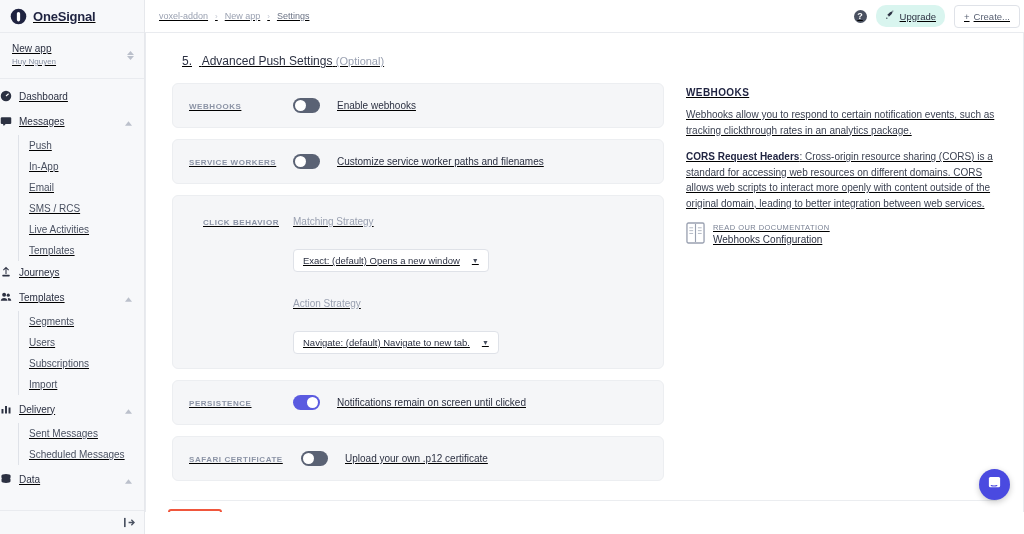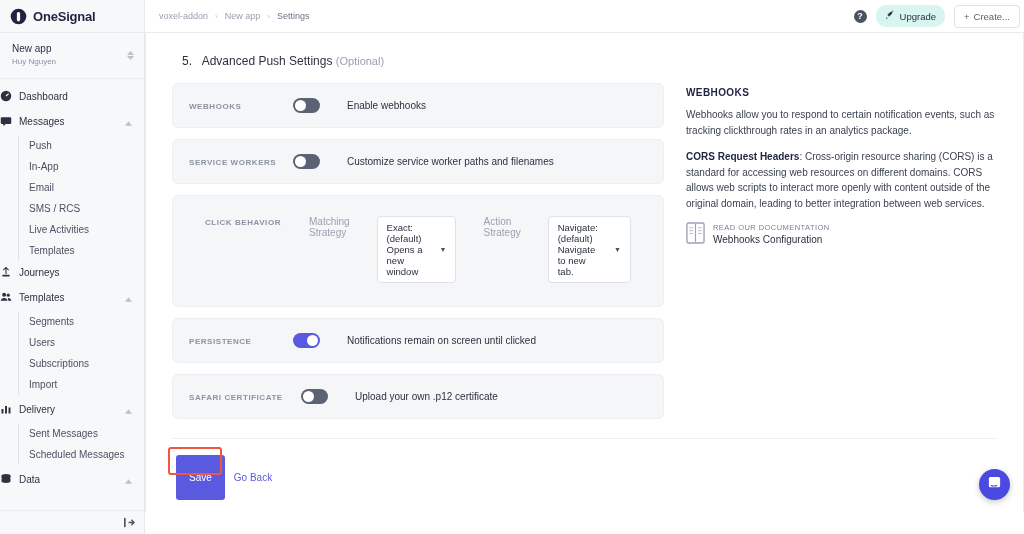--- a/index.html
+++ b/index.html
@@ -2,21 +2,21 @@
 <html><head>
 <meta charset="utf-8">
 <style>
   * { box-sizing: border-box; margin: 0; padding: 0; }
   html, body {
     width: 1024px; height: 534px;
     font-family: "Liberation Sans", sans-serif;
     background: #ffffff;
     overflow: hidden;
   }
-  .app { display: flex; width: 1024px; height: 512px; position: relative; }
+  .app { display: flex; width: 1024px; height: 512px; position: relative; text-decoration: underline; }
 
   
   .sidebar {
     width: 145px; height: 534px;
     background: #f7f8fa;
     border-right: 1px solid #e6e8ec;
     display: flex; flex-direction: column;
     position: relative;
   }
   .brand {
@@ -111,41 +111,41 @@
     background:#f5f6f8; border:1px solid #eceef1; border-radius:6px;
     margin-bottom: 11px; padding: 14px 16px;
     display:flex; align-items:flex-start;
   }
   .card.row-center { align-items:center; }
   .card-label {
     font-size: 8px; letter-spacing:.55px; color:#8b93a5; font-weight:bold;
     text-transform:uppercase; width:104px; flex:0 0 104px; padding-top:1px;
   }
   .card-label.wide { width:112px; flex:0 0 112px; }
-  .card-body { flex:1; display:flex; align-items:center; gap:27px; }
+  .card-body { flex:1; display:flex; align-items:center; gap:17px; }
 
   .toggle { width:27px; height:15px; border-radius:8px; position:relative; flex:0 0 27px; cursor:pointer; }
   .toggle.off { background:#5a6274; }
   .toggle.on  { background:#5a5ae0; }
   .toggle .knob {
     position:absolute; top:2px; width:11px; height:11px; border-radius:50%; background:#fff;
   }
   .toggle.off .knob { left:2px; }
   .toggle.on  .knob { right:2px; }
   .toggle-text { font-size:10px; color:#2c3142; }
 
   .field-label { font-size:10px; color:#9aa1b1; margin-bottom:5px; }
   .select {
     background:#fff; border:1px solid #dfe2e8; border-radius:4px;
     font-size:9.5px; color:#2c3142; padding:5px 9px;
     display:inline-flex; align-items:center; gap:12px; cursor:pointer;
     margin-bottom:9px;
   }
   .select .caret { font-size:7px; color:#4a5161; }
-  .stack { display:flex; align-items:flex-start; }
+  .stack { display:flex; flex-direction:column; align-items:flex-start; }
 
   
   .help-h { font-size:10px; font-weight:bold; color:#1f2340; letter-spacing:.4px; margin-bottom:9px; }
   .help-p { font-size:10px; color:#3c4252; line-height:15.5px; margin-bottom:11px; }
   .help-p b { font-weight:bold; color:#1f2340; }
   .doc-link { display:flex; gap:8px; align-items:flex-start; cursor:pointer; margin-top:4px; }
   .doc-ico { width:19px; height:22px; flex:0 0 19px; }
   .doc-cap { font-size:7.5px; letter-spacing:.45px; color:#7a8294; line-height:11px; }
   .doc-title { font-size:10px; color:#2c3142; line-height:14px; }
 
@@ -370,21 +370,21 @@
             <div class="card row-center">
               <div class="card-label">SERVICE WORKERS</div>
               <div class="card-body">
                 <span class="toggle off">
                     <span class="knob"></span>
                   </span>
                 <span class="toggle-text">Customize service worker paths and filenames</span>
               </div>
             </div>
 
-            <div class="card" style="padding:20px 32px 14px;">
+            <div class="card" style="padding:20px 16px 14px;text-align:center;">
               <div class="card-label" style="padding-top:2px;">CLICK BEHAVIOR</div>
               <div class="card-body stack">
                 <div class="field-label">Matching Strategy</div>
                 <div class="select">
                   <span>Exact: (default) Opens a new window</span>
                   <span class="caret">▼</span>
                 </div>
                 <div class="field-label">Action Strategy</div>
                 <div class="select" style="margin-bottom:0;">
                   <span>Navigate: (default) Navigate to new tab.</span>

